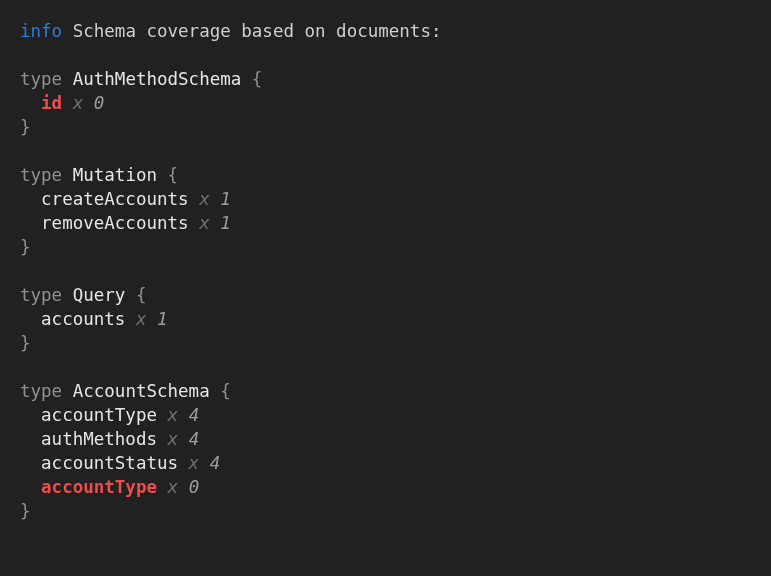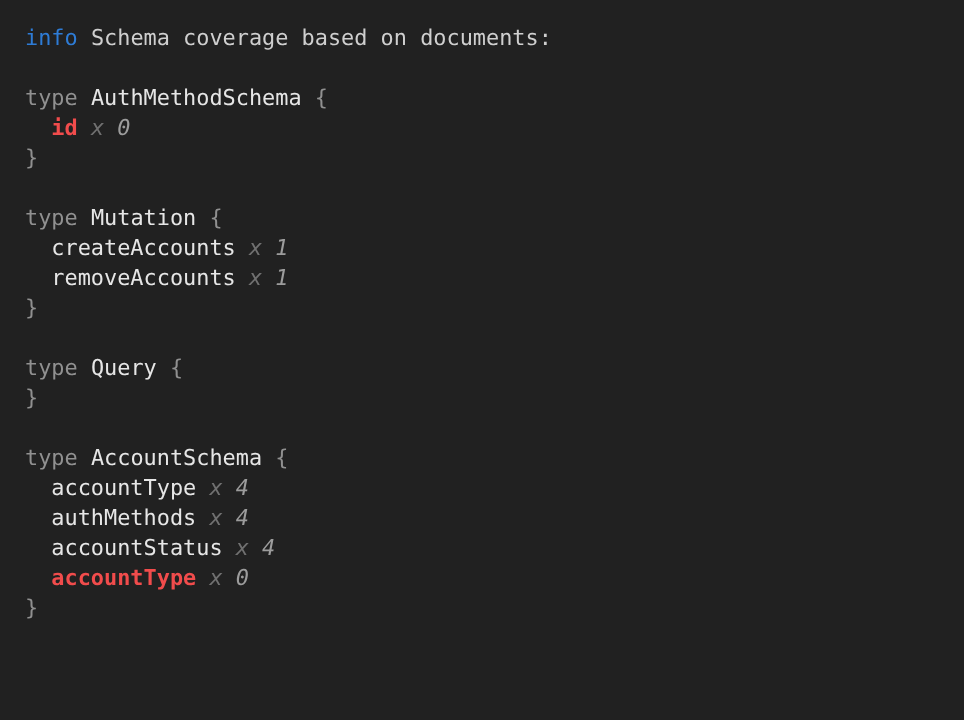--- a/index.html
+++ b/index.html
@@ -36,20 +36,21 @@
       <div class="line"><span class="c-kw">type</span> <span class="c-name">AuthMethodSchema</span> <span class="c-brace">{</span></div>
       <div class="line">  <span class="c-bad">id</span> <span class="c-x">x</span> <span class="c-n">0</span></div>
       <div class="line"><span class="c-brace">}</span></div>
       <div class="line"></div>
       <div class="line"><span class="c-kw">type</span> <span class="c-name">Mutation</span> <span class="c-brace">{</span></div>
       <div class="line">  <span class="c-field">createAccounts</span> <span class="c-x">x</span> <span class="c-n">1</span></div>
       <div class="line">  <span class="c-field">removeAccounts</span> <span class="c-x">x</span> <span class="c-n">1</span></div>
       <div class="line"><span class="c-brace">}</span></div>
       <div class="line"></div>
       <div class="line"><span class="c-kw">type</span> <span class="c-name">Query</span> <span class="c-brace">{</span></div>
+      <div class="line">  <span class="c-field">accounts</span> <span class="c-x">x</span> <span class="c-n">1</span></div>
       <div class="line"><span class="c-brace">}</span></div>
       <div class="line"></div>
       <div class="line"><span class="c-kw">type</span> <span class="c-name">AccountSchema</span> <span class="c-brace">{</span></div>
       <div class="line">  <span class="c-field">accountType</span> <span class="c-x">x</span> <span class="c-n">4</span></div>
       <div class="line">  <span class="c-field">authMethods</span> <span class="c-x">x</span> <span class="c-n">4</span></div>
       <div class="line">  <span class="c-field">accountStatus</span> <span class="c-x">x</span> <span class="c-n">4</span></div>
       <div class="line">  <span class="c-bad">accountType</span> <span class="c-x">x</span> <span class="c-n">0</span></div>
       <div class="line"><span class="c-brace">}</span></div>
     </div>
 </div>

